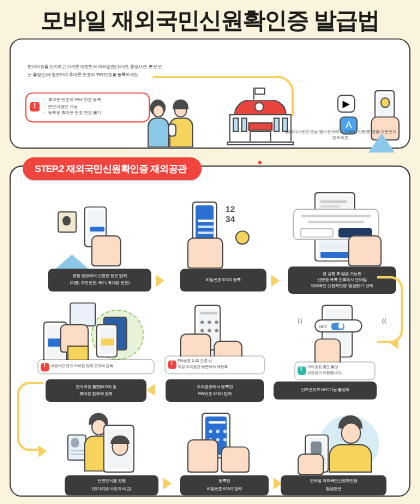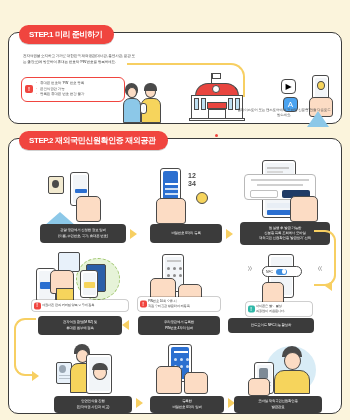--- a/index.html
+++ b/index.html
@@ -197,24 +197,24 @@
     position: absolute; border-radius: 50%;
     background: #e6f3d8; border: .9px dashed #9cc46a;
   }
   .blue-blob { position:absolute; border-radius:50%; background:#d8ecf6; }
 </style>
 </head>
 <body>
 
 <div id="page">
 
+  <div class="title">모바일 재외국민신원확인증 발급법</div>
 
   <div class="card" id="card-step1">
 
-    <div class="step-badge">STEP.1 미리 준비하기</div>
 
     <div class="s1-desc">전자여권을 소지하고 가까운 대한민국 재외공관(대사관, 총영사관, 분관 또는 출장소)에 방문하여 휴대폰 번호와 'PIN'번호를 등록하세요.</div>
 
     <div class="s1-note">
       <div class="bang">!</div>
       <ul>
         <li>휴대폰 번호와 'PIN' 번호 등록</li>
         <li>본인여권만 가능</li>
         <li>등록된 휴대폰 번호 변경 불가</li>
       </ul>

